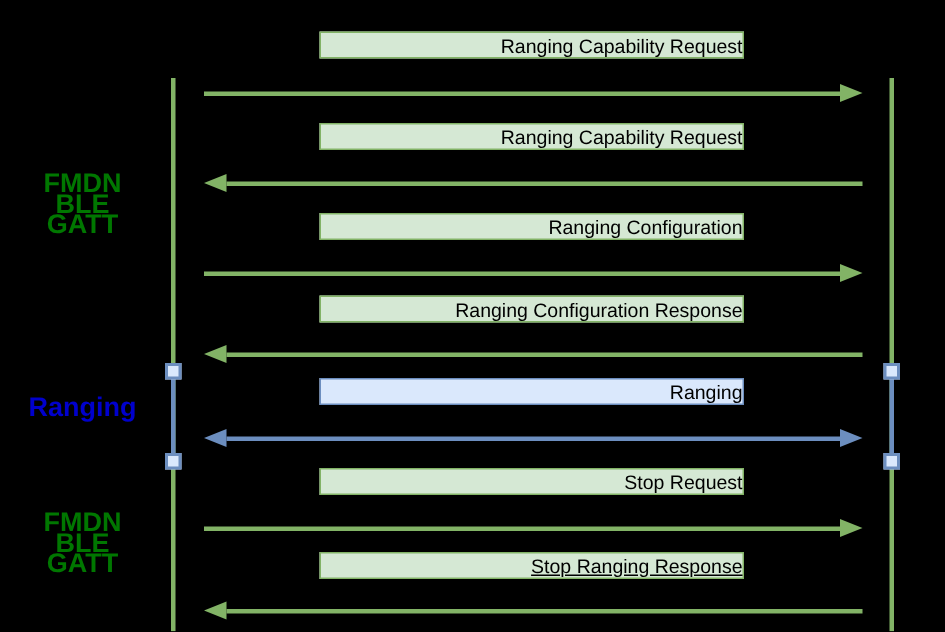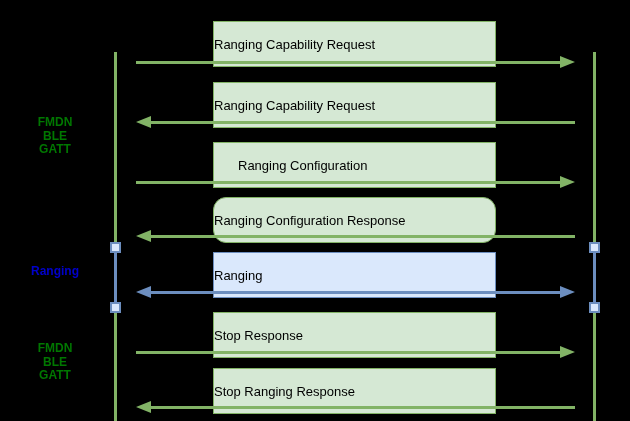--- a/index.html
+++ b/index.html
@@ -45,40 +45,40 @@
   .endpoint-square.right { left: 589px; }
   .endpoint-square.top-sq    { top: 242px; }
   .endpoint-square.bottom-sq { top: 302px; }
 
   
   .phase-label {
     position: absolute;
     left: 8px;
     width: 94px;
     text-align: center;
-    font-size: 12px;
+    font-size: 18px;
     font-weight: bold;
     line-height: 13.5px;
     white-space: pre-line;
   }
   .phase-label.green { color: #007700; }
   .phase-label.blue  { color: #0000cc; }
 
   
   .msg-box {
     position: absolute;
     left: 213px;
     width: 283px;
-    height: 46px;
+    height: 18px;
     box-sizing: border-box;
     border: 1.5px solid #82b366;
     background: #d5e8d4;
     display: flex;
     align-items: center;
-    justify-content: flex-start;
+    justify-content: flex-end;
     font-size: 13px;
     color: #000000;
   }
   .msg-box.blue {
     border-color: #6c8ebf;
     background: #dae8fc;
   }
 
   
   .arrow-line {
@@ -132,36 +132,36 @@
       <div class="msg-box" style="top: 82px;">
         <span>Ranging Capability Request</span>
       </div>
       <div class="arrow-line" style="top: 120.5px; left: 151px; width: 424px;"></div>
       <div class="arrow-head left-dir" style="top: 116px; left: 136px;"></div>
       <div class="msg-box" style="top: 142px; padding-left: 24px;">
         <span>Ranging Configuration</span>
       </div>
       <div class="arrow-line" style="top: 180.5px; left: 136px; width: 424px;"></div>
       <div class="arrow-head right-dir" style="top: 176px; left: 560px;"></div>
-      <div class="msg-box" style="top: 197px; border-radius: 13px;">
+      <div class="msg-box" style="top: 197px;">
         <span>Ranging Configuration Response</span>
       </div>
       <div class="arrow-line" style="top: 234.5px; left: 151px; width: 424px;"></div>
       <div class="arrow-head left-dir" style="top: 230px; left: 136px;"></div>
       <div class="msg-box blue" style="top: 252px;">
         <span>Ranging</span>
       </div>
       <div class="arrow-line blue" style="top: 290.5px; left: 151px; width: 409px;"></div>
       <div class="arrow-head right-dir blue" style="top: 286px; left: 560px;"></div>
       <div class="arrow-head left-dir blue" style="top: 286px; left: 136px;"></div>
       <div class="msg-box" style="top: 312px;">
-        <span>Stop Response</span>
+        <span>Stop Request</span>
       </div>
       <div class="arrow-line" style="top: 350.5px; left: 136px; width: 424px;"></div>
       <div class="arrow-head right-dir" style="top: 346px; left: 560px;"></div>
-      <div class="msg-box" style="top: 368px;">
+      <div class="msg-box" style="top: 368px; text-decoration: underline;">
         <span>Stop Ranging Response</span>
       </div>
       <div class="arrow-line" style="top: 405.5px; left: 151px; width: 424px;"></div>
       <div class="arrow-head left-dir" style="top: 401px; left: 136px;"></div>
     </div>
 
 </div>
 
 </body></html>

